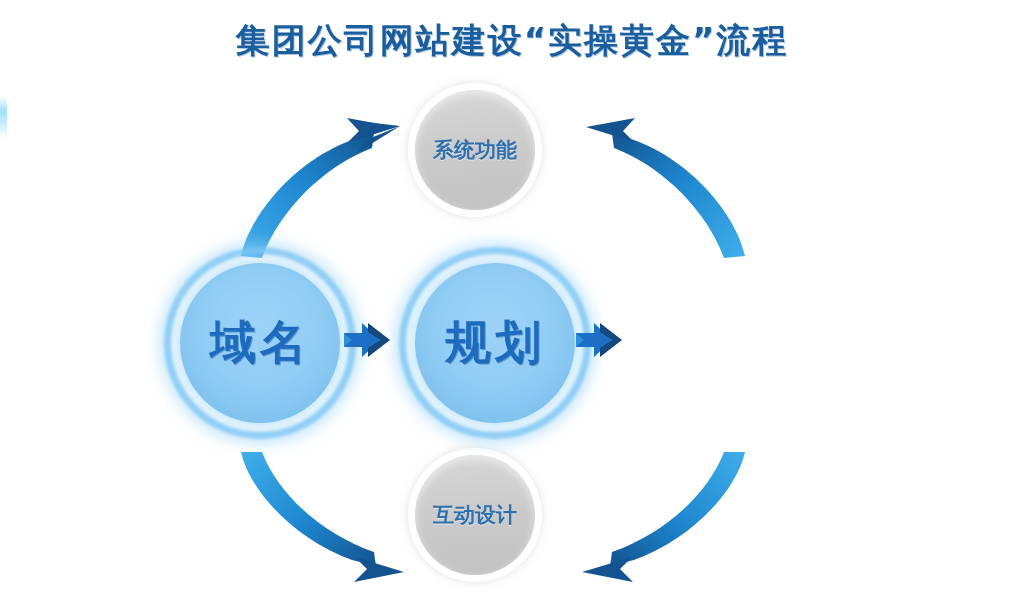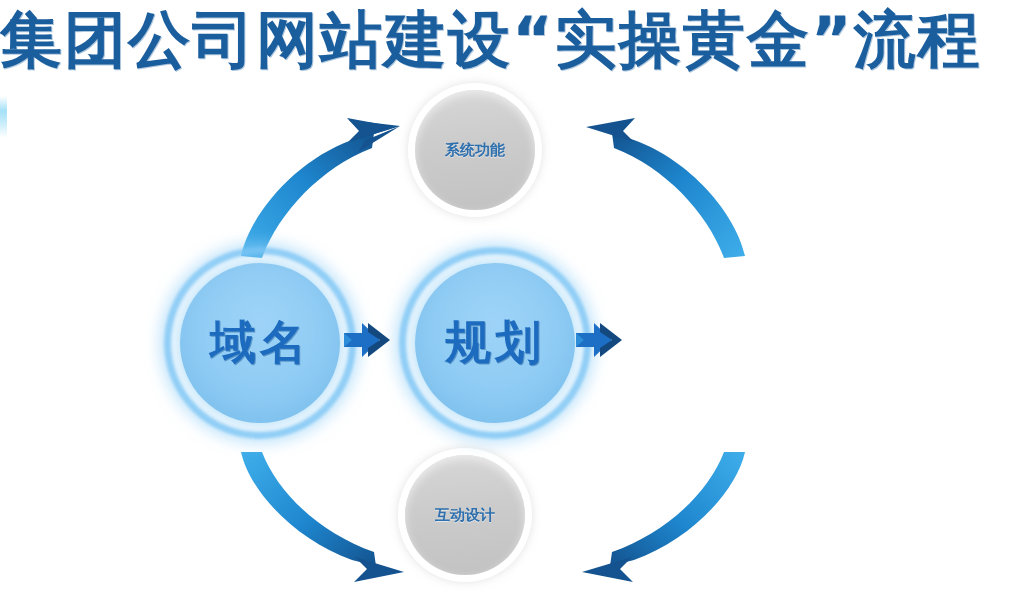--- a/index.html
+++ b/index.html
@@ -22,22 +22,23 @@
     height: 606px;
     background: #ffffff;
   }
 
   
   .title {
     position: absolute;
     left: 0;
     top: 4px;
     width: 1024px;
+    text-align: center;
     font-family: "DejaVu Sans", "Liberation Sans", sans-serif;
-    font-size: 62px;
+    font-size: 34px;
     font-weight: bold;
     letter-spacing: 2px;
     color: #1B5E9E;
     white-space: nowrap;
     line-height: 72px;
     text-shadow: 1px 1px 0 rgba(27,94,158,0.35);
   }
 
   
   .edge-artifact {
@@ -64,29 +65,29 @@
     box-shadow:
       0 0 0 7px #ffffff,
       0 0 10px 7px rgba(150,150,150,0.28),
       inset 0 4px 10px rgba(255,255,255,0.55);
     display: flex;
     align-items: center;
     justify-content: center;
   }
   .grey-node .node-label {
     font-family: Liberation Serif, serif;
-    font-size: 15px;
+    font-size: 21px;
     font-weight: bold;
     color: #2E6FAE;
     letter-spacing: 0px;
     white-space: nowrap;
     text-shadow: 0 1px 0 rgba(255,255,255,0.5);
   }
   #node-top    { left: 415px; top: 90px; }
-  #node-bottom { left: 405px; top: 455px; }
+  #node-bottom { left: 415px; top: 455px; }
 
   
   .main-node {
     position: absolute;
     width: 160px;
     height: 160px;
     border-radius: 50%;
   }
   .main-node .halo {
     position: absolute;

